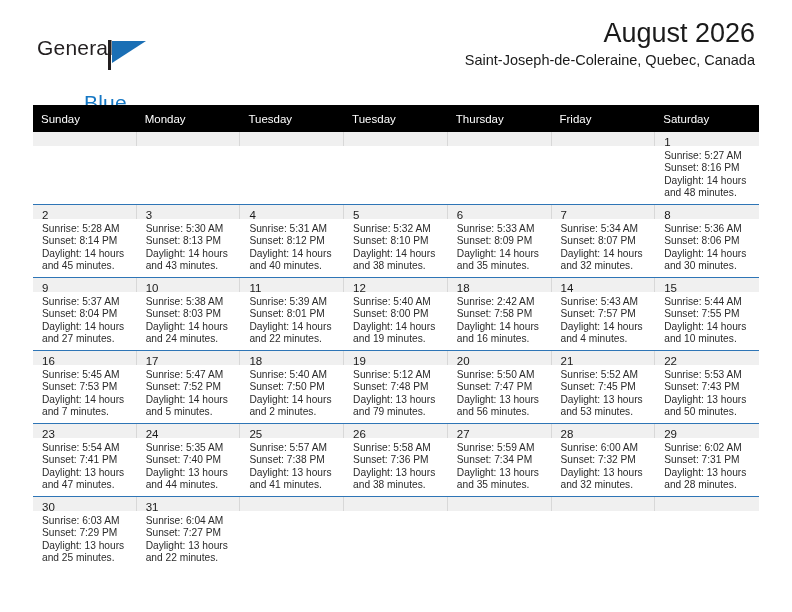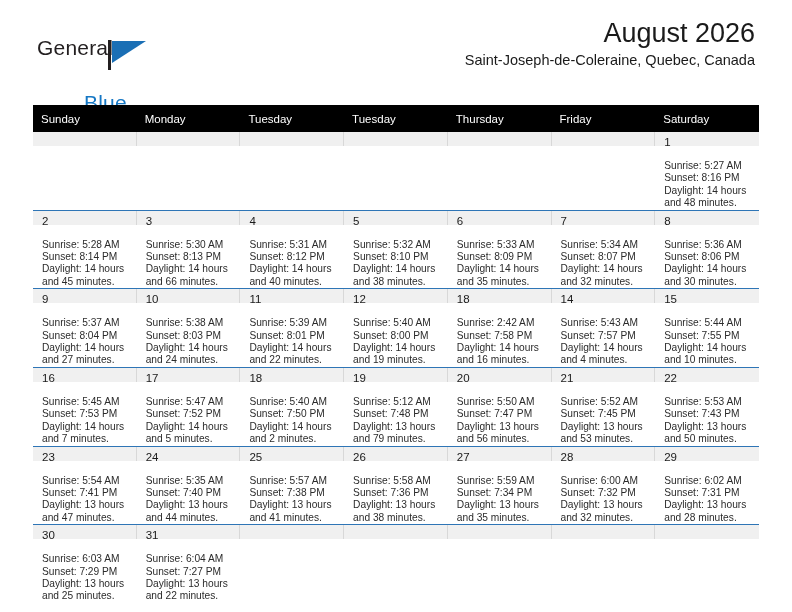--- a/index.html
+++ b/index.html
@@ -135,21 +135,21 @@
     border-right: 1px solid #d8d8d8;
     box-sizing: border-box;
   }
   td.last-col .daynum {
     border-right: none;
   }
   td.empty .daynum {
     color: transparent;
   }
   .info {
-    padding: 14px 6px 0 9px;
+    padding: 4px 6px 0 9px;
     font-size: 10.2px;
     line-height: 12.4px;
     color: #2b2b2b;
   }
   .info div {
     white-space: nowrap;
   }
 </style>
 </head>
 <body>
@@ -223,21 +223,21 @@
               <div>Daylight: 14 hours</div>
               <div>and 45 minutes.</div>
             </div>
           </td>
           <td class="">
             <div class="daynum">3</div>
             <div class="info">
               <div>Sunrise: 5:30 AM</div>
               <div>Sunset: 8:13 PM</div>
               <div>Daylight: 14 hours</div>
-              <div>and 66 minutes.</div>
+              <div>and 43 minutes.</div>
             </div>
           </td>
           <td class="">
             <div class="daynum">4</div>
             <div class="info">
               <div>Sunrise: 5:31 AM</div>
               <div>Sunset: 8:12 PM</div>
               <div>Daylight: 14 hours</div>
               <div>and 40 minutes.</div>
             </div>

